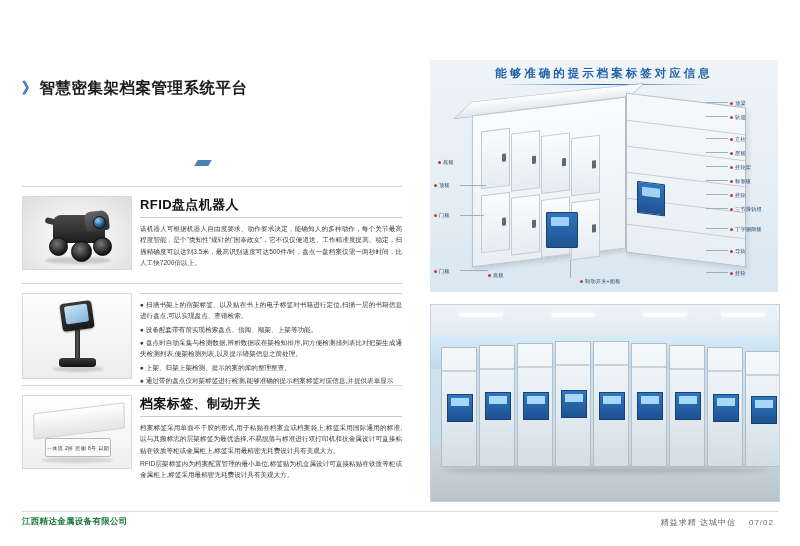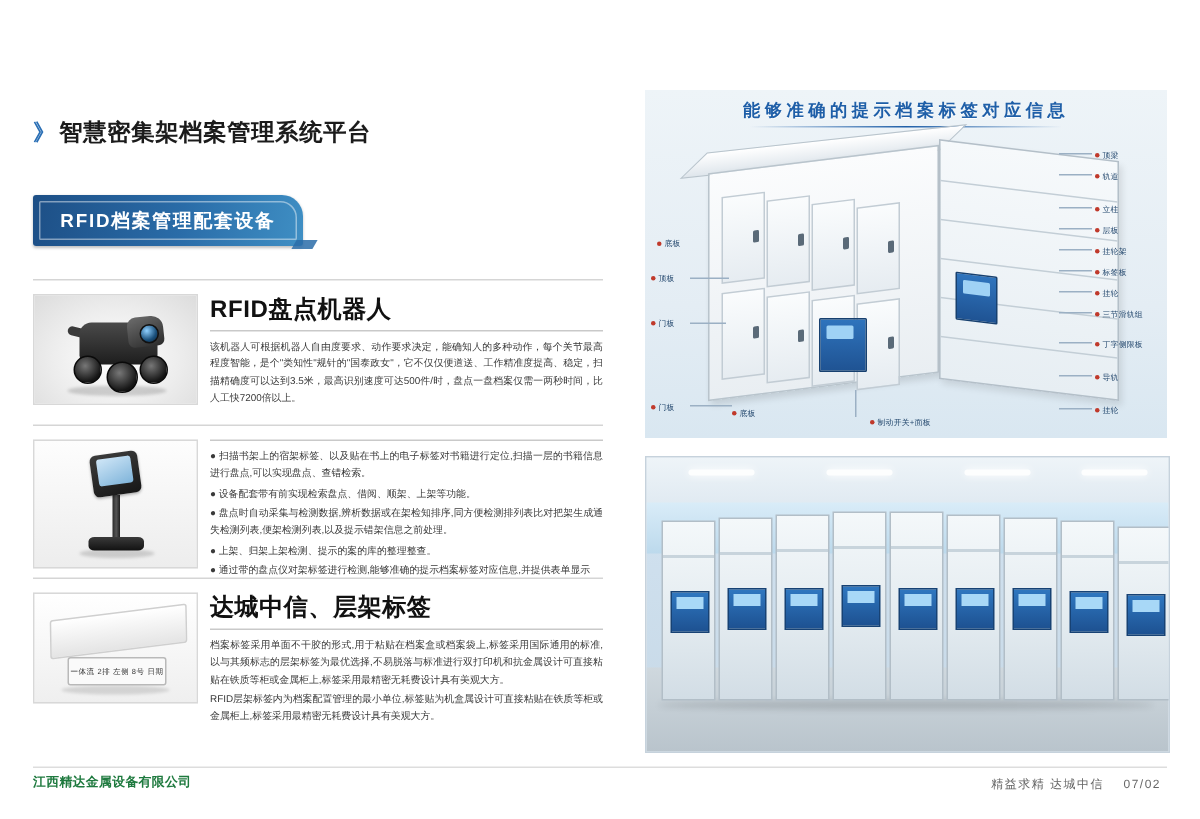--- a/index.html
+++ b/index.html
@@ -103,21 +103,21 @@
     background: #f7f7f7;
     overflow: hidden;
   }
   .item .body {
     position: absolute;
     left: 118px;
     top: 0;
     width: 262px;
   }
   .item .hd {
-    font-size: 16px;
+    font-size: 13px;
     font-weight: bold;
     color: #111;
     padding-bottom: 3px;
     letter-spacing: 0.4px;
   }
   .item .rule {
     height: 1px;
     background: #c9c9c9;
     margin-bottom: 5px;
   }
@@ -421,23 +421,20 @@
 <body>
 
 <div id="page">
 
   <div class="left-col">
 
     <div class="page-title">
       <span class="chev">》</span><span>智慧密集架档案管理系统平台</span>
     </div>
 
-    <div class="banner">
-      <div class="banner-text">RFID档案管理配套设备</div>
-    </div>
     <div class="banner-tail"></div>
 
     <div class="sep" style="top:186px;"></div>
     <div class="sep" style="top:283px;"></div>
     <div class="sep" style="top:385px;"></div>
 
     <div class="item" style="top:196px;">
       <div class="thumb">
         <div class="robot">
           <div class="shadow"></div>
@@ -483,21 +480,21 @@
 
     <div class="item" style="top:395px;">
       <div class="thumb">
         <div class="label-art">
           <div class="shadow"></div>
           <div class="strip"></div>
           <div class="tag">一体流  2排  左侧  8号  日期</div>
         </div>
       </div>
       <div class="body">
-        <div class="hd">达城中信、层架标签</div>
+        <div class="hd">档案标签、制动开关</div>
         <div class="rule"></div>
         <div class="txt">
           <p>档案标签采用单面不干胶的形式,用于粘贴在档案盒或档案袋上,标签采用国际通用的标准,以与其频标志的层架标签为最优选择,不易脱落与标准进行双打印机和抗金属设计可直接粘贴在铁质等柜或金属柜上,标签采用最精密无耗费设计具有美观大方。</p>
           <p>RFID层架标签内为档案配置管理的最小单位,标签贴为机盒属设计可直接粘贴在铁质等柜或金属柜上,标签采用最精密无耗费设计具有美观大方。</p>
         </div>
       </div>
     </div>
 
   </div>
 

